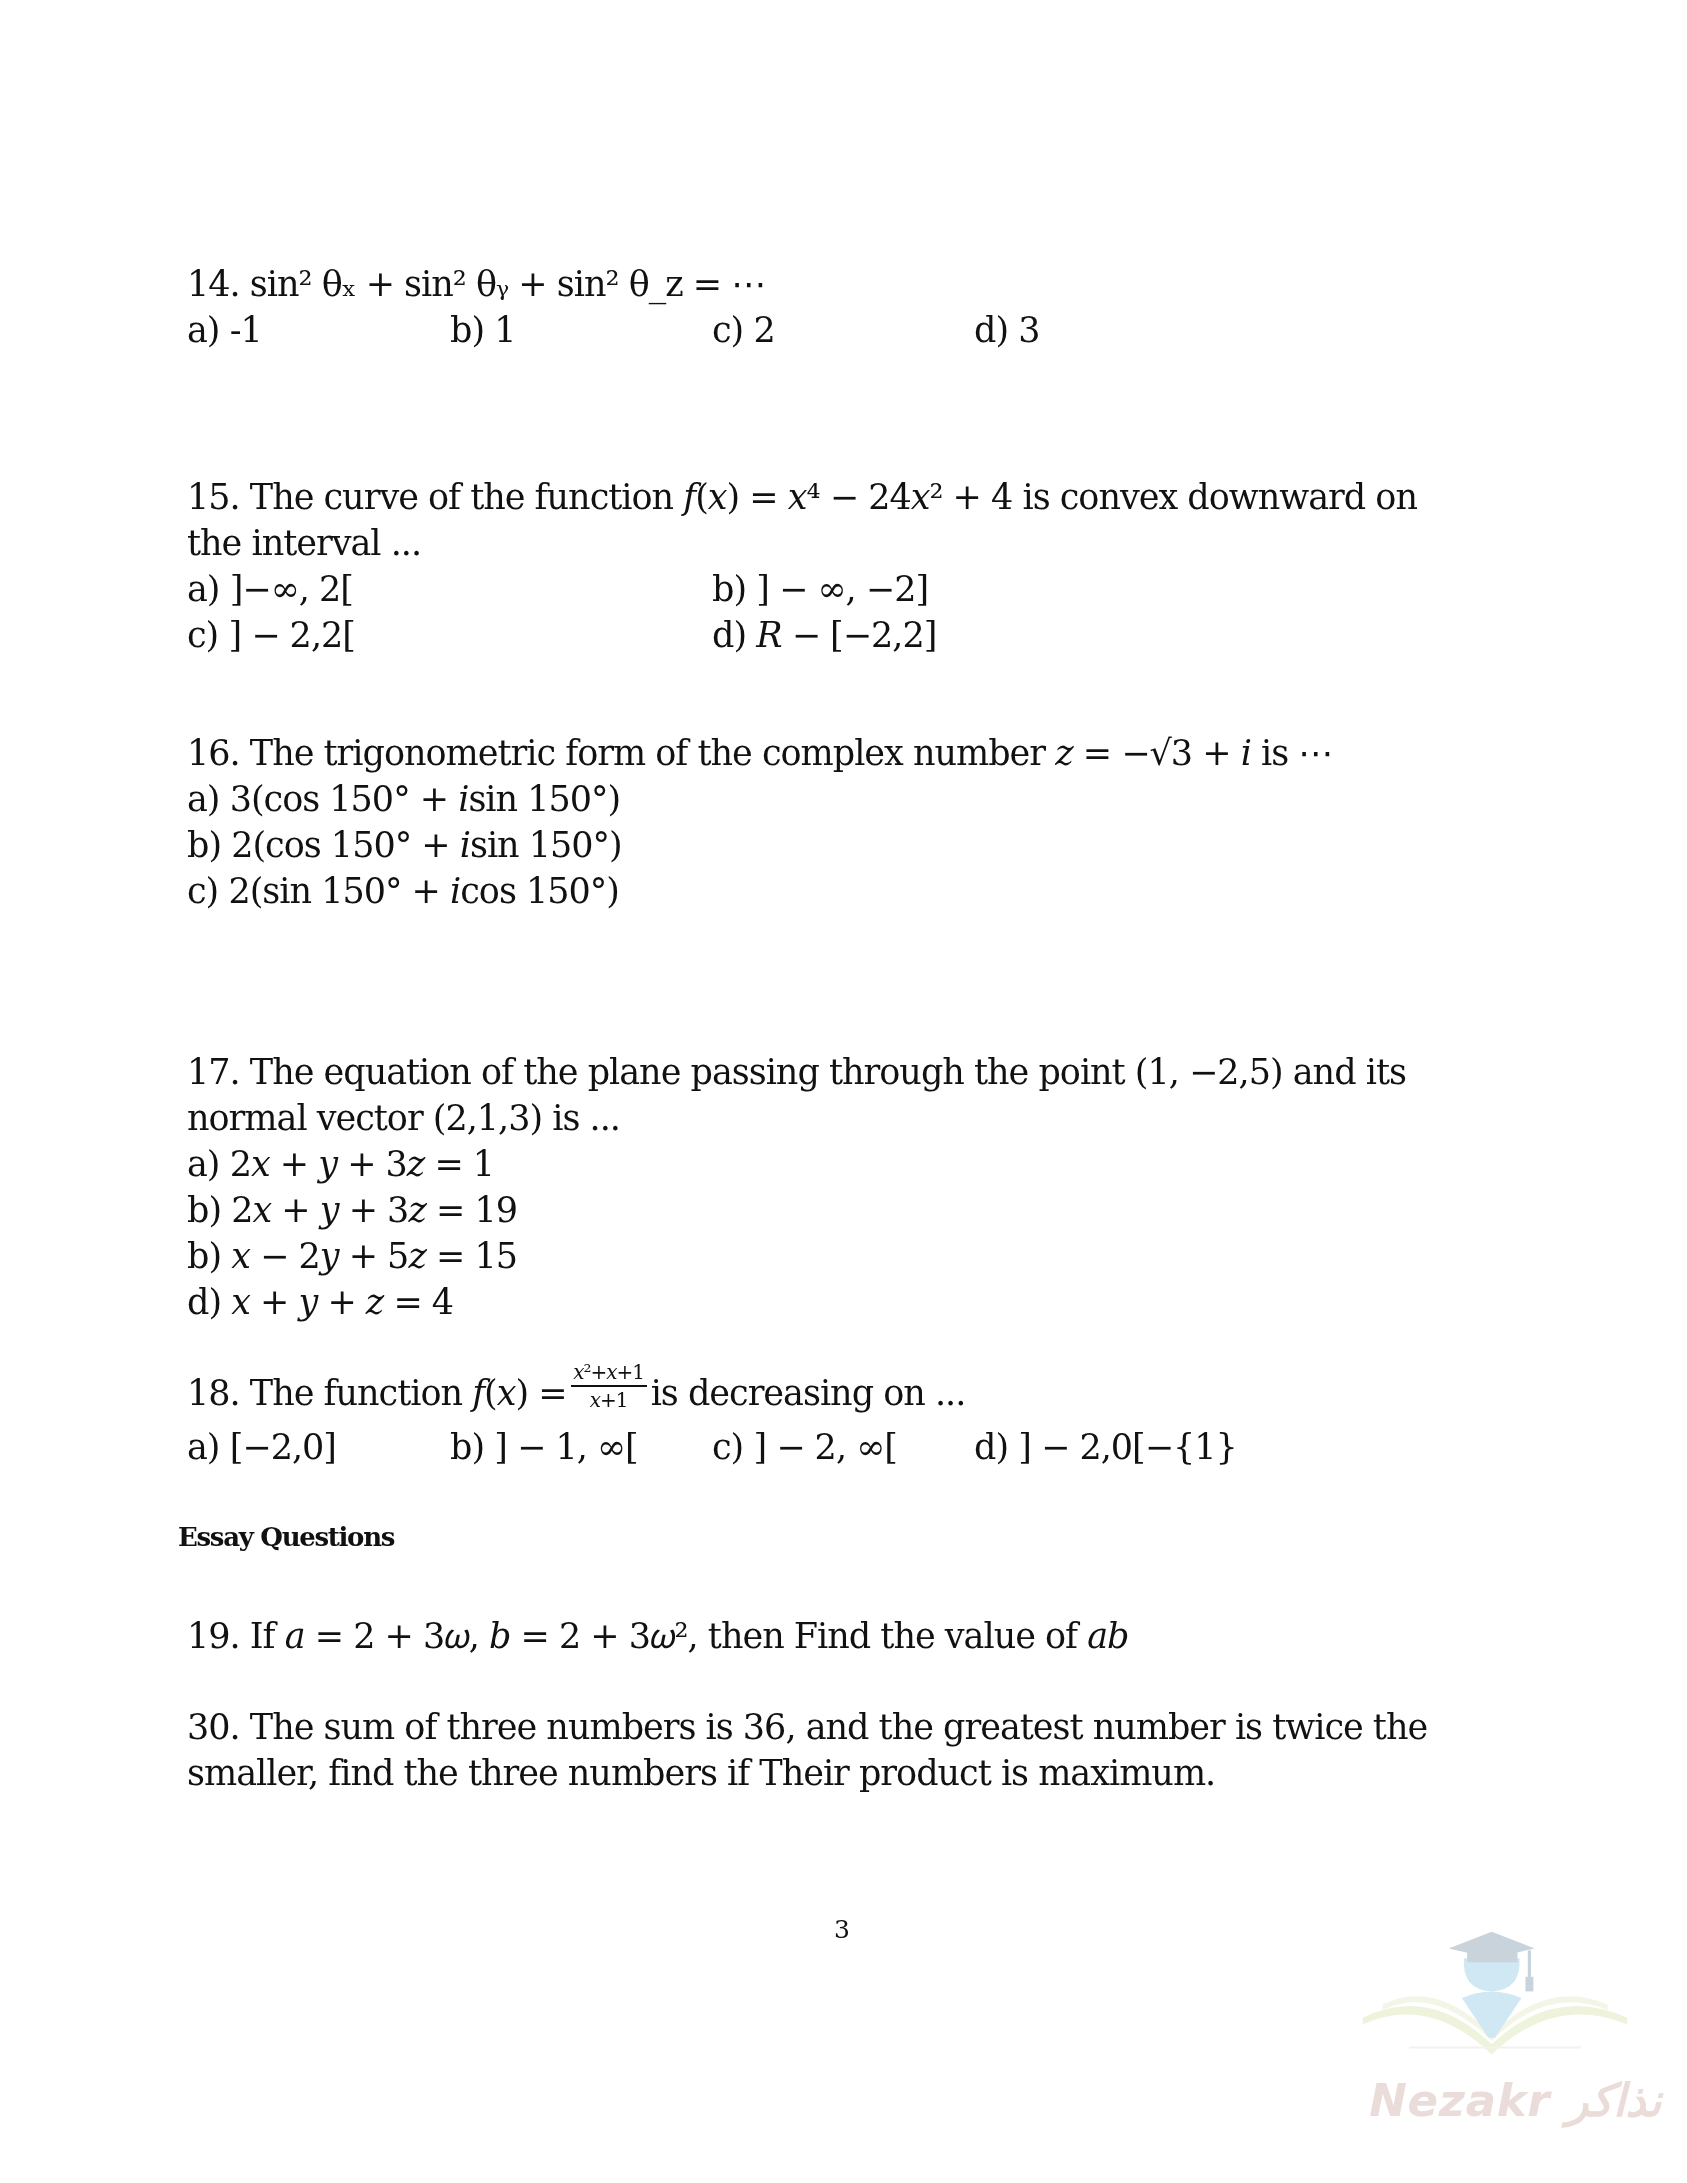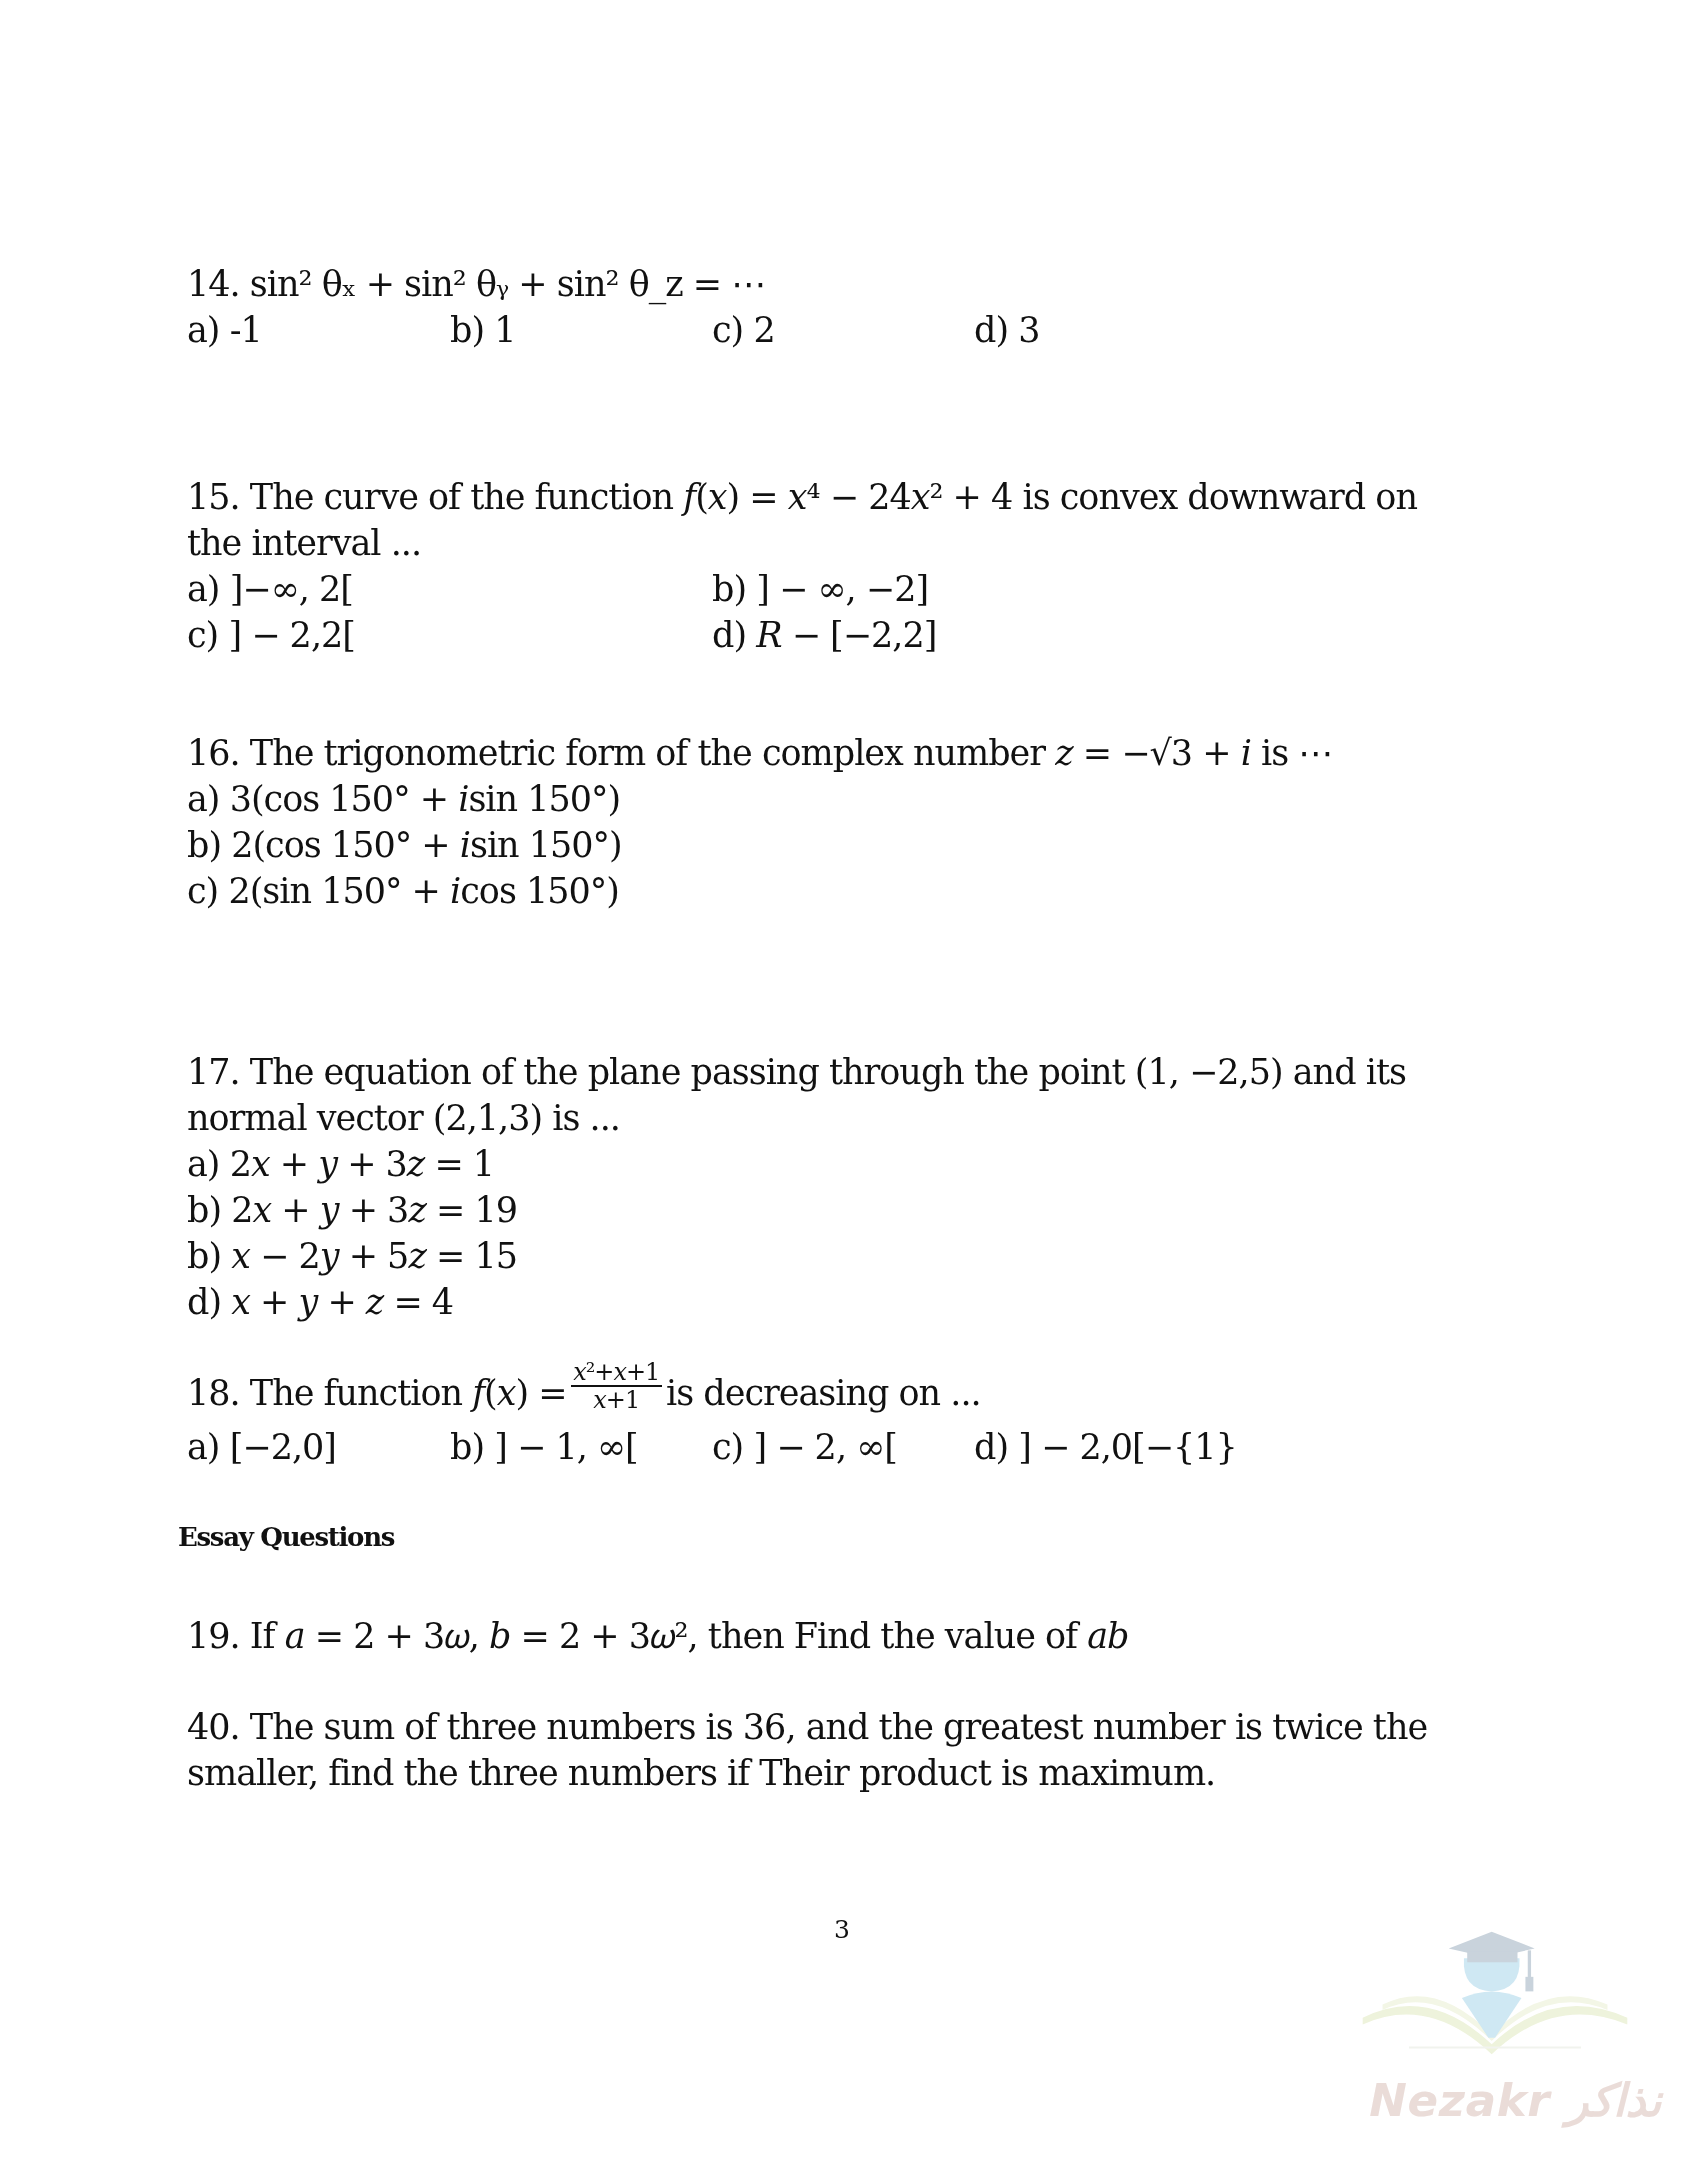--- a/index.html
+++ b/index.html
@@ -8,21 +8,21 @@
   .q { position: absolute; left: 187px; font-family: "DejaVu Serif", "Liberation Serif", serif; font-size: 35px; line-height: 46px; letter-spacing: -1px; }
   .line { white-space: nowrap; }
   .opts { position: relative; height: 46px; text-align: right; }
   .opt { position: absolute; top: 0; white-space: nowrap; }
   .col-a { left: 0; }
   .col-b4 { left: 263px; }
   .col-c4 { left: 525px; }
   .col-d4 { left: 787px; }
   .col-b2 { left: 525px; }
   .heading { position: absolute; left: 178px; font-family: "DejaVu Serif", "Liberation Serif", serif; font-size: 26px; font-weight: bold; letter-spacing: -1.3px; }
-  .frac { display: inline-block; vertical-align: middle; text-align: center; font-size: 24px; line-height: 26.5px; margin: 0 4px; }
+  .frac { display: inline-block; vertical-align: middle; text-align: center; font-size: 20px; line-height: 26.5px; margin: 0 4px; }
   .frac .num { display: block; border-bottom: 2.6px solid #111; padding: 0 2.6px; }
   .frac .den { display: block; padding: 0 2.6px; }
   .pageno { position: absolute; left: 834px; top: 1915px; font-family: "DejaVu Serif", "Liberation Serif", serif; font-size: 25px; }
   .logo { position: absolute; left: 1356px; top: 1912px; width: 278px; height: 225px; }
   .logo-text { position: absolute; left: 13.2px; top: 162px; width: 265px; text-align: center; font-family: "DejaVu Sans", "Liberation Sans", sans-serif; font-weight: bold; font-style: italic; font-size: 45px; color: #eadcd8; letter-spacing: 0.7px; white-space: nowrap; }
 </style>
 </head>
 <body>
 
 <div class="page">
@@ -78,21 +78,21 @@
     </div>
   </div>
 
   <div class="heading" style="top:1522px;">Essay Questions</div>
 
   <div class="q" style="top:1613px;">
     <div class="line">19. If 𝑎 = 2 + 3𝜔, 𝑏 = 2 + 3𝜔², then Find the value of 𝑎𝑏</div>
   </div>
 
   <div class="q" style="top:1704px;">
-    <div class="line">40. The sum of three numbers is 36, and the greatest number is twice the</div>
+    <div class="line">30. The sum of three numbers is 36, and the greatest number is twice the</div>
     <div class="line">smaller, find the three numbers if Their product is maximum.</div>
   </div>
 
   <div class="pageno">3</div>
 
   <div class="logo">
     <svg width="278" height="172" viewBox="0 0 420 260">
 
       <path d="M10 160 Q 110 110 205 200 Q 300 110 410 160 L 410 170 Q 300 125 205 215 Q 110 125 10 170 Z" fill="#eef3dc"></path>
       <path d="M40 140 Q 120 100 205 185 Q 290 100 380 140 L 380 148 Q 290 110 205 195 Q 120 110 40 148 Z" fill="#f3f6e6"></path>

